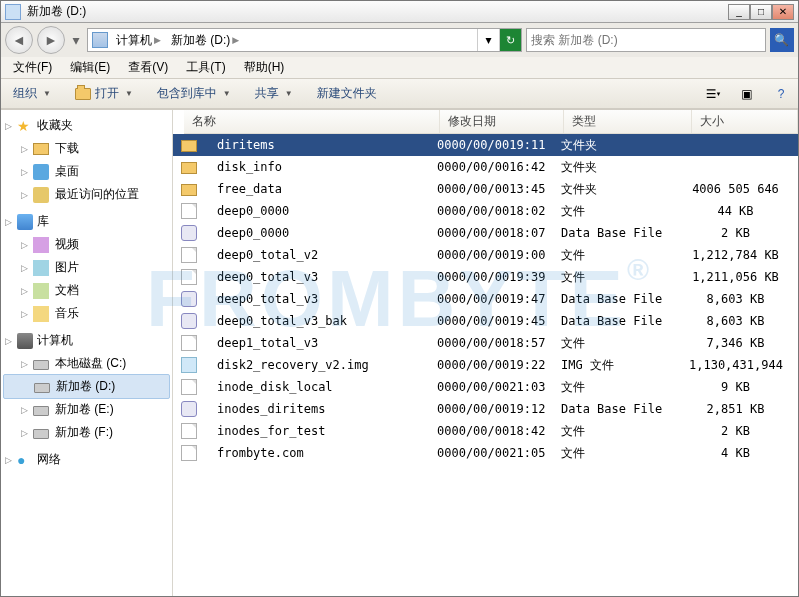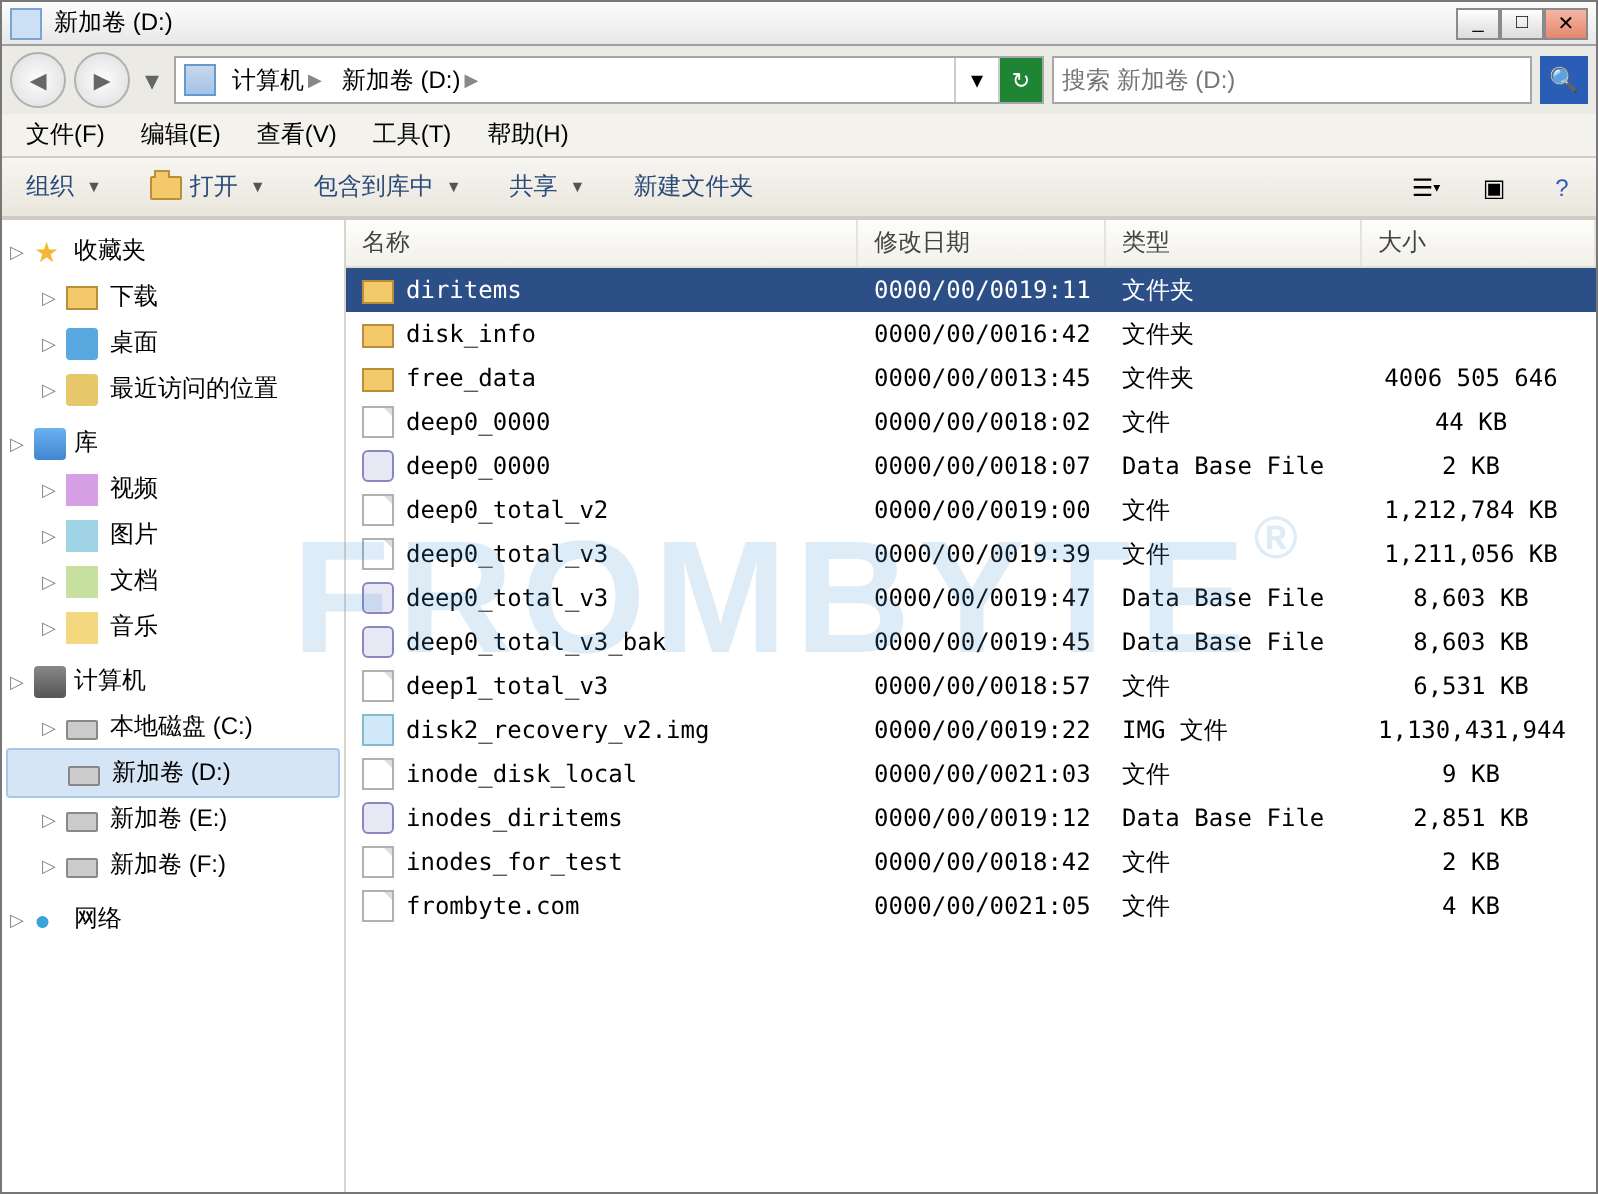--- a/index.html
+++ b/index.html
@@ -48,31 +48,31 @@
 .sicon.comp { background: linear-gradient(#888,#555); border-radius: 2px; }
 .sicon.drive { width: 16px; height: 10px; background: #ccc; border: 1px solid #888; border-radius: 1px; margin-top: 3px; }
 .sicon.net { color: #3aa2d8; font-size: 14px; }
 .sicon.desk { background: #5aa8e0; border-radius: 2px; }
 .sicon.recent { background: #e6c86a; border-radius: 2px; }
 .sicon.vid { background: #d6a0e4; }
 .sicon.pic { background: #a0d4e4; }
 .sicon.doc { background: #c8e0a0; }
 .sicon.mus { background: #f4d880; }
 .main { flex: 1; background: #fff; display: flex; flex-direction: column; min-width: 0; }
-.colheaders { height: 24px; border-bottom: 1px solid #e0ddd5; display: flex; align-items: center; background: linear-gradient(#fdfdfc,#f2f0ea); font-size: 12px; color: #444; }
+.colheaders { height: 24px; border-bottom: 1px solid #e0ddd5; display: flex; align-items: center; background: linear-gradient(#fdfdfc,#f2f0ea); font-size: 12px; color: #444; margin-left: 11px; }
 .ch { padding: 0 8px; border-right: 1px solid #e6e3db; height: 100%; display: flex; align-items: center; cursor: pointer; }
 .ch.name { width: 256px; }
 .ch.date { width: 124px; }
 .ch.type { width: 128px; }
 .ch.size { flex: 1; }
 .filelist { flex: 1; overflow-y: auto; overflow-x: hidden; font-family: "SimSun","MS Gothic", monospace; }
 .frow { height: 22px; display: flex; align-items: center; cursor: pointer; padding-right: 8px; }
 .frow.selected { background: #2b4f86; color: #fff; }
 .fcell { padding: 0 8px; overflow: hidden; white-space: nowrap; }
-.fcell.name { width: 256px; display: flex; align-items: center; gap: 6px; }
+.fcell.name { width: 256px; display: flex; align-items: center; gap: 20px; }
 .fcell.date { width: 124px; position: relative; }
 .fcell.type { width: 128px; }
 .fcell.size { flex: 1; text-align: center; }
 .ficon { width: 16px; height: 16px; flex-shrink: 0; display: inline-block; }
 .ficon.folder { height: 12px; background: #f4c96a; border: 1px solid #b8903a; margin-top: 2px; }
 .ficon.file { background: #fff; border: 1px solid #b0b0b0; position: relative; }
 .ficon.file::after { content: ""; position: absolute; top: 0; right: 0; border-left: 4px solid transparent; border-top: 4px solid #ddd; }
 .ficon.db { background: #e8e8f4; border: 1px solid #8888c0; border-radius: 3px; }
 .ficon.img { background: #d0e8f8; border: 1px solid #88b8d0; }
 .watermark { position: absolute; top: 50%; left: 50%; transform: translate(-50%,-50%); font-size: 80px; font-weight: 700; color: rgba(70,150,210,.18); letter-spacing: 4px; pointer-events: none; font-family: Arial; z-index: 5; }
@@ -325,21 +325,21 @@
             <div class="fcell type">Data Base File</div>
             <div class="fcell size">8,603 KB</div>
           </div>
           <div class="frow">
             <div class="fcell name">
               <span class="ficon file"></span>
               <span>deep1_total_v3</span>
             </div>
             <div class="fcell date"><span class="dateblur">0000/00/00</span>18:57</div>
             <div class="fcell type">文件</div>
-            <div class="fcell size">6,531 KB</div>
+            <div class="fcell size">7,346 KB</div>
           </div>
           <div class="frow">
             <div class="fcell name">
               <span class="ficon img"></span>
               <span>disk2_recovery_v2.img</span>
             </div>
             <div class="fcell date"><span class="dateblur">0000/00/00</span>19:22</div>
             <div class="fcell type">IMG 文件</div>
             <div class="fcell size">1,130,431,944 KB</div>
           </div>

